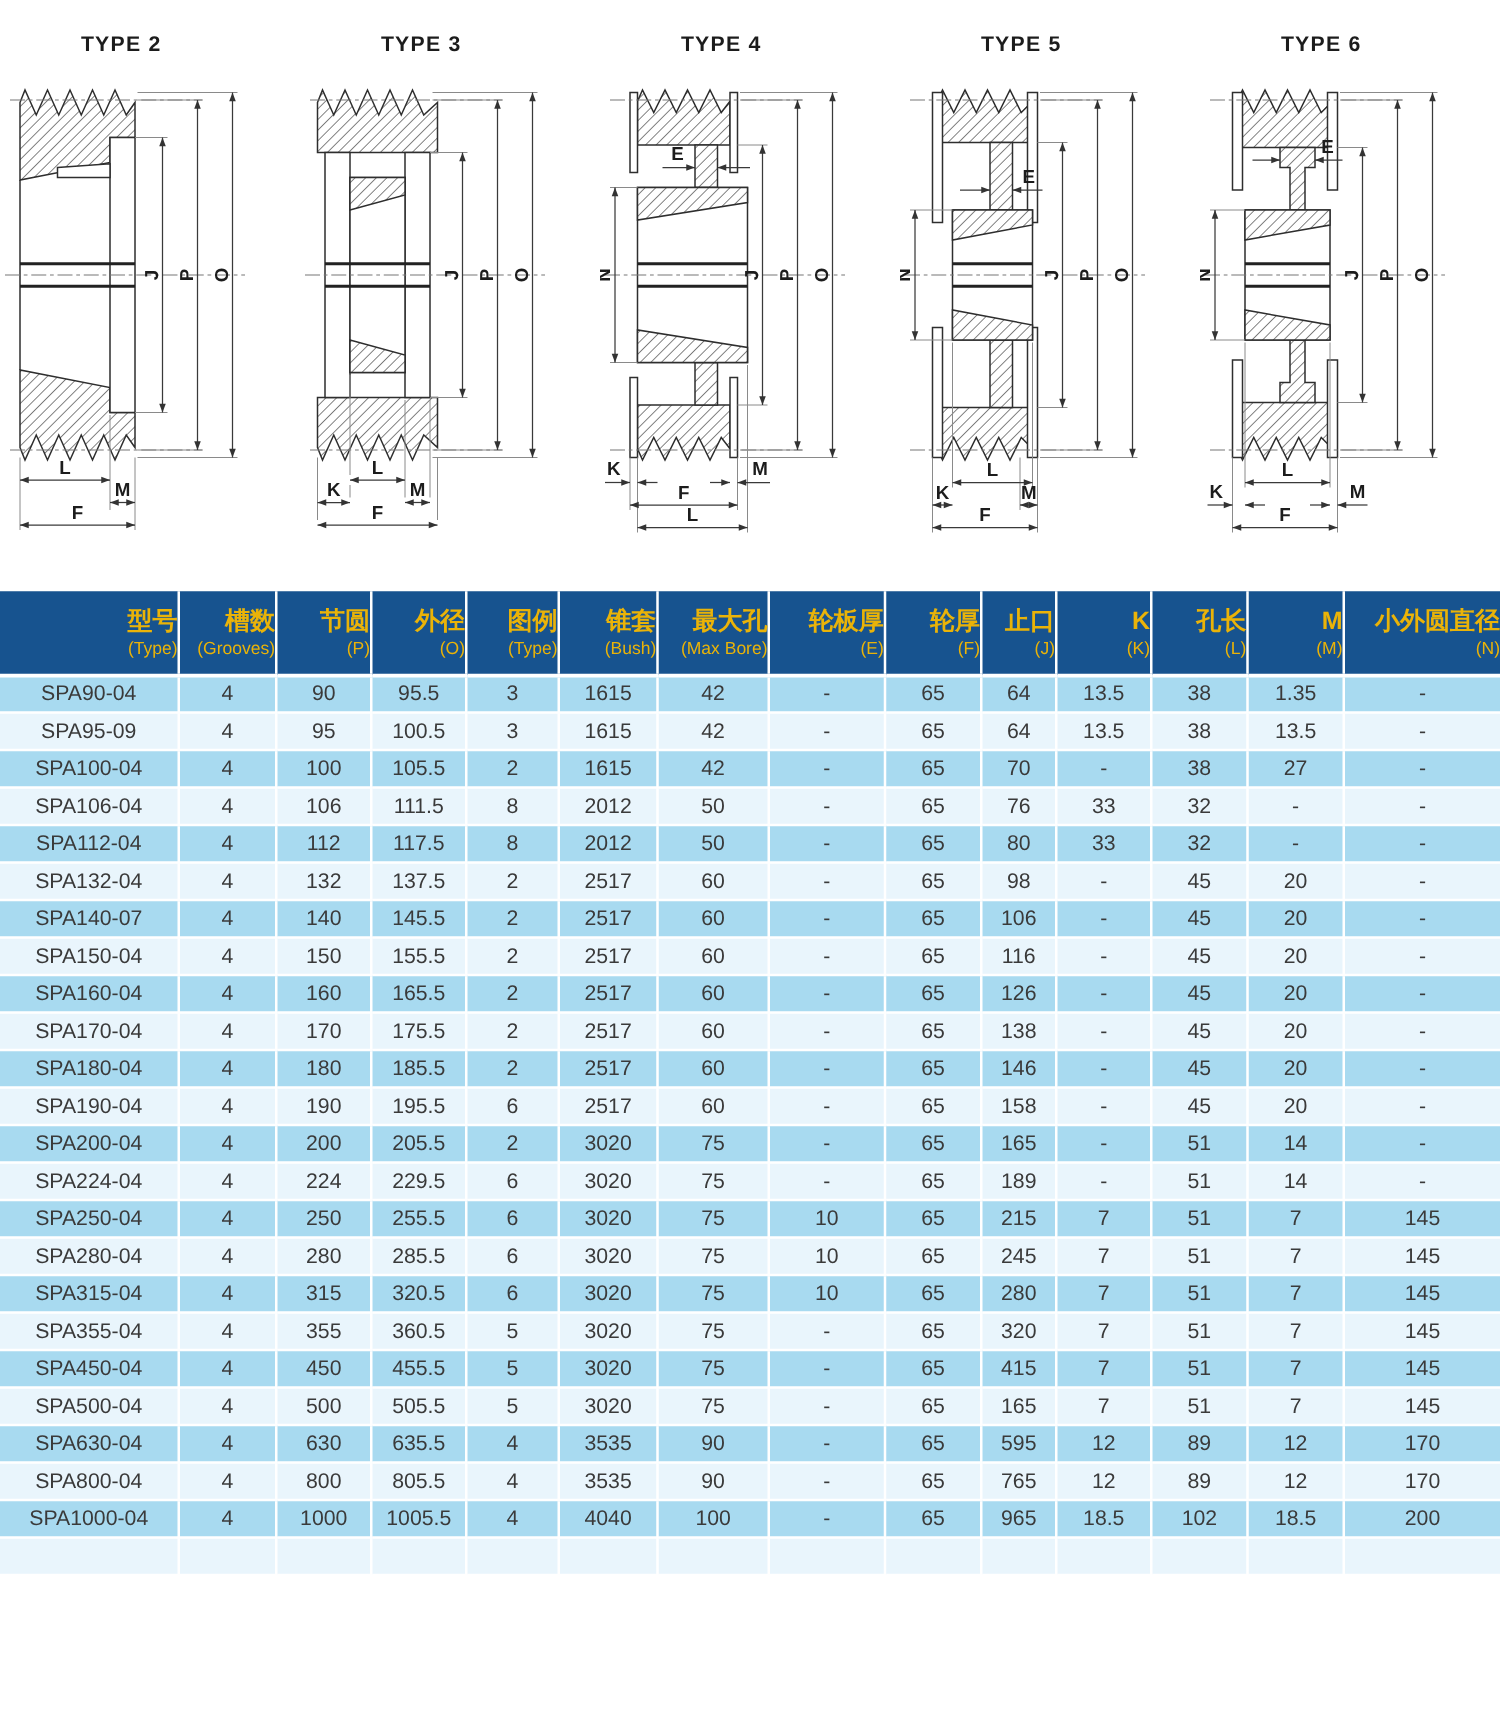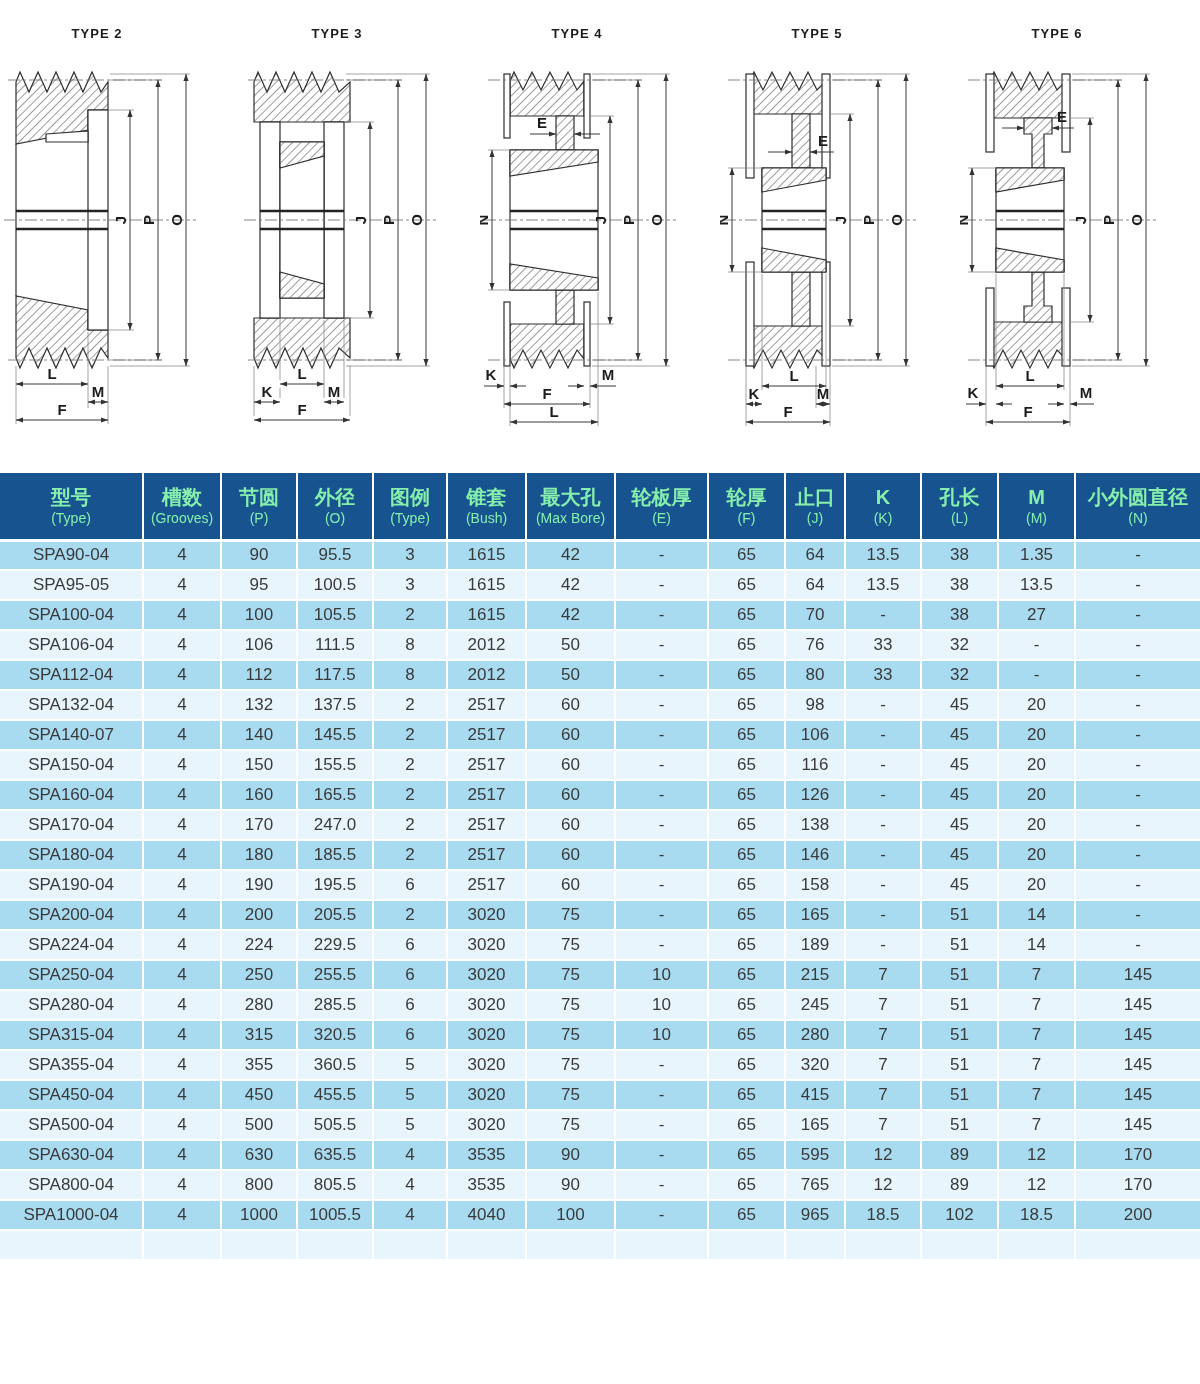--- a/index.html
+++ b/index.html
@@ -15,38 +15,38 @@
     width:1200px;height:1384px;overflow:hidden;
     font-family:"Liberation Sans","DejaVu Sans",sans-serif;
   }
   
   .figures{
     display:flex;width:1200px;height:473px;padding-top:26px;
   }
   .fig{width:240px;flex:0 0 240px;}
   .fig-title{
     width:170px;margin-left:12px;height:24px;text-align:center;
-    font-size:13px;font-weight:bold;color:#1c1c1c;letter-spacing:1px;
+    font-size:17px;font-weight:bold;color:#1c1c1c;letter-spacing:1px;
   }
   .fig svg{display:block;}
   .dim{stroke:#3a3a3a;stroke-width:1;fill:none;}
   .ext{stroke:#8a8a8a;stroke-width:0.8;}
   .cline{stroke:#777;stroke-width:0.9;stroke-dasharray:12 3 3 3;fill:none;}
   .thick{stroke:#222;stroke-width:2.4;}
   .body{stroke:#2e2e2e;stroke-width:1.2;}
   .bodyline{stroke:#2e2e2e;stroke-width:1.2;}
   .dimtext{font-family:"Liberation Sans","DejaVu Sans",sans-serif;font-size:15px;font-weight:bold;fill:#1c1c1c;}
   
   table.spec{
     width:1200px;table-layout:fixed;border-collapse:collapse;
   }
   table.spec th{
-    background:var(--header-bg);color:#86efac;height:67px;
+    background:var(--header-bg);color:#eab308;height:67px;
     border-right:2px solid var(--grid);border-bottom:3px solid var(--grid);
-    text-align:center;vertical-align:middle;font-weight:normal;padding:0;
+    text-align:right;vertical-align:middle;font-weight:normal;padding:0;
   }
   table.spec th:last-child,table.spec td:last-child{border-right:none;margin-left:36px;}
   table.spec th .zh{font-size:20px;font-weight:bold;line-height:1.3;}
   table.spec th .en{font-size:14px;line-height:1.2;}
   table.spec td{
     height:30px;padding:0;text-align:center;vertical-align:middle;
     font-size:17px;color:var(--cell-text);
     border-right:2px solid var(--grid);border-bottom:2px solid var(--grid);
   }
   table.spec tbody tr:nth-child(odd) td{background:var(--row-light);}
@@ -497,21 +497,21 @@
         <td>42</td>
         <td>-</td>
         <td>65</td>
         <td>64</td>
         <td>13.5</td>
         <td>38</td>
         <td>1.35</td>
         <td>-</td>
       </tr>
       <tr>
-        <td>SPA95-05</td>
+        <td>SPA95-09</td>
         <td>4</td>
         <td>95</td>
         <td>100.5</td>
         <td>3</td>
         <td>1615</td>
         <td>42</td>
         <td>-</td>
         <td>65</td>
         <td>64</td>
         <td>13.5</td>
@@ -628,21 +628,21 @@
         <td>126</td>
         <td>-</td>
         <td>45</td>
         <td>20</td>
         <td>-</td>
       </tr>
       <tr>
         <td>SPA170-04</td>
         <td>4</td>
         <td>170</td>
-        <td>247.0</td>
+        <td>175.5</td>
         <td>2</td>
         <td>2517</td>
         <td>60</td>
         <td>-</td>
         <td>65</td>
         <td>138</td>
         <td>-</td>
         <td>45</td>
         <td>20</td>
         <td>-</td>

